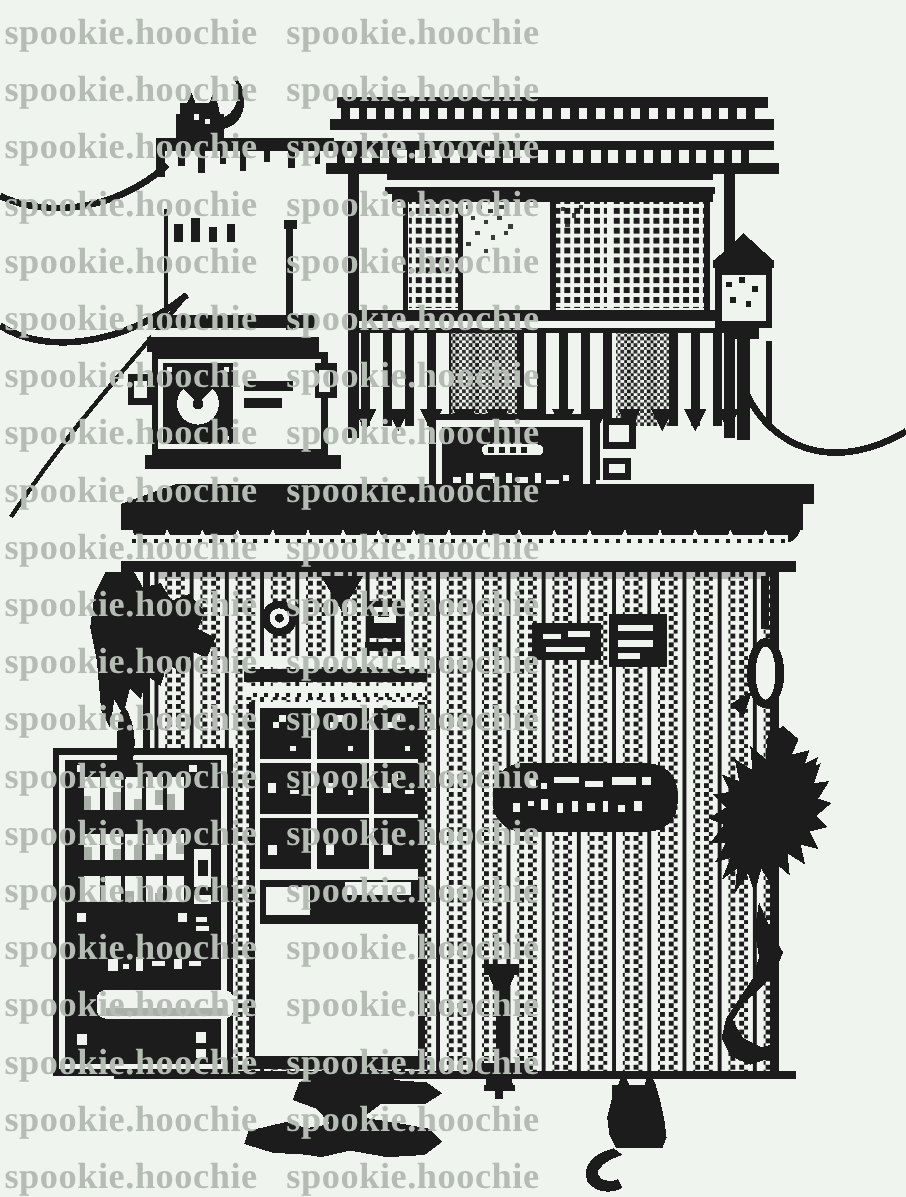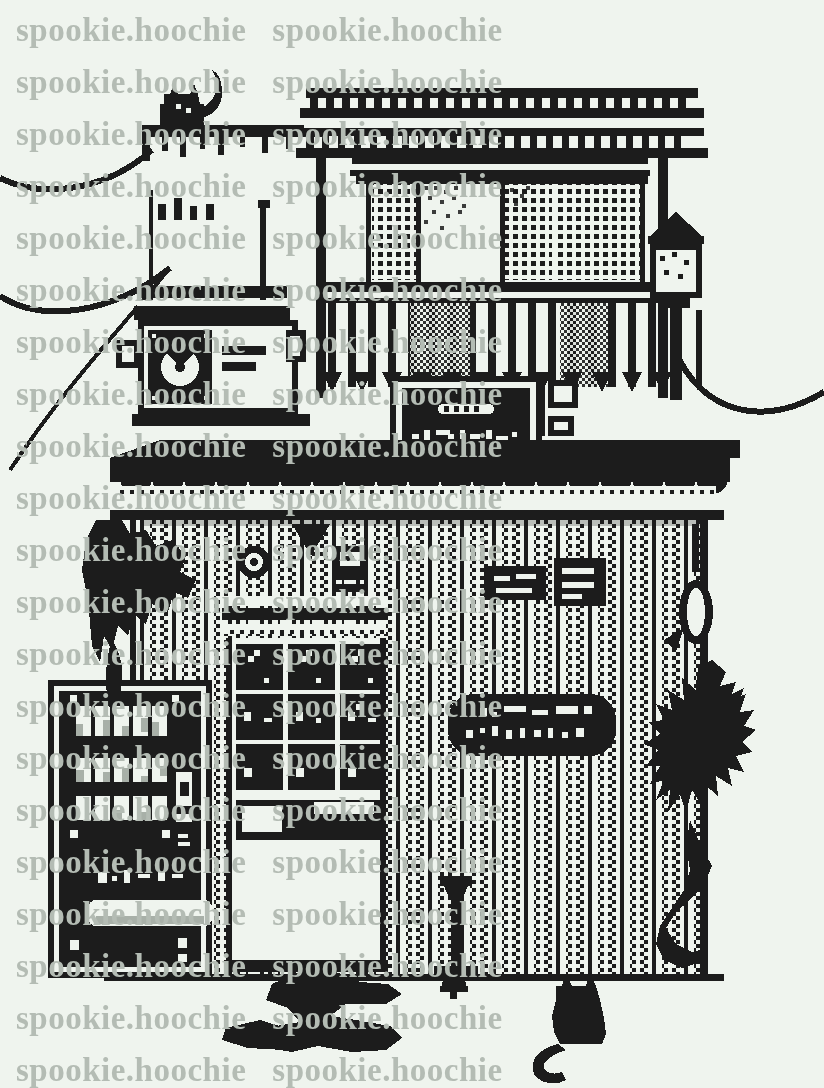--- a/index.html
+++ b/index.html
@@ -19,21 +19,21 @@
   
   #watermark{
     position:absolute;
     inset:0;
     z-index:40;
     pointer-events:none;
     overflow:hidden;
   }
   .wm-line{
     position:absolute;
-    left:16px;
+    left:4px;
     white-space:nowrap;
     color:#b4bcb4;
     font-family:"Liberation Serif", serif;
     font-size:33px;
     font-weight:700;
     letter-spacing:0.5px;
     line-height:1;
   }
   .wm-line span{margin-right:26px;}
 

